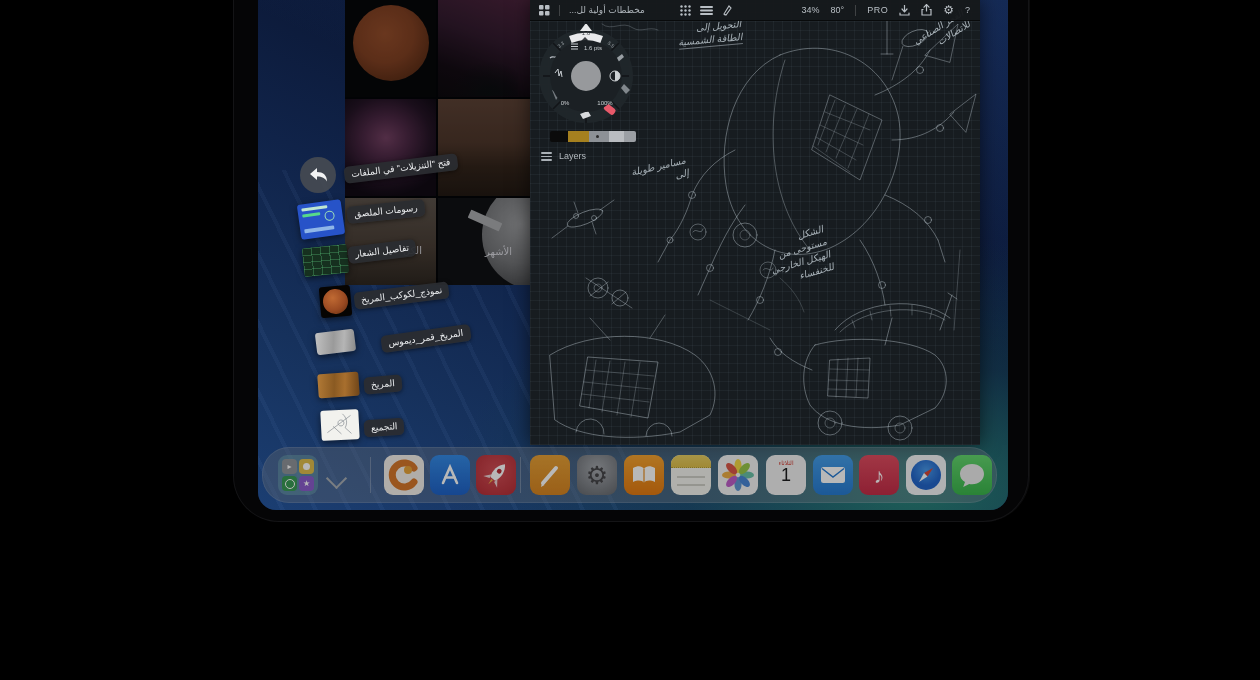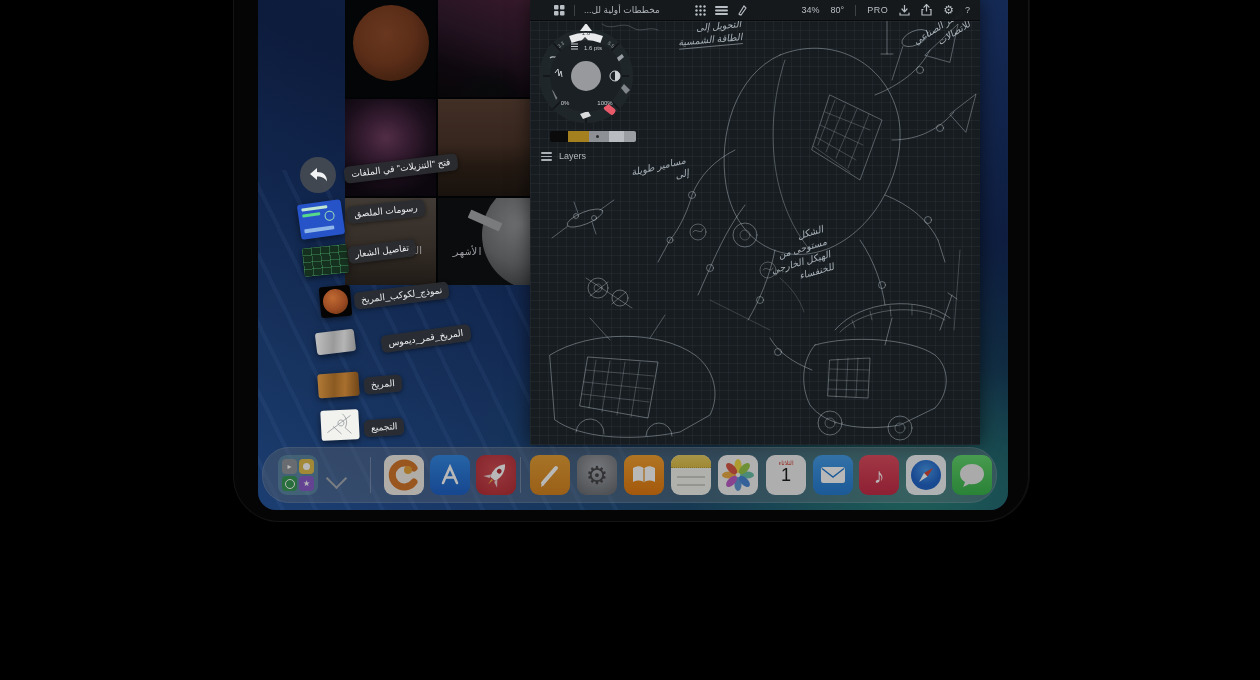--- a/index.html
+++ b/index.html
@@ -24,21 +24,21 @@
   #photos .dim{position:absolute;inset:0;background:rgba(4,7,13,.42);}
   .seg-label{position:absolute;color:#9c9ca1;font-size:10px;}
   
   #app{position:absolute;left:272px;top:0;width:450px;height:445px;background:#171c20;
     background-image:
       repeating-linear-gradient(0deg, rgba(130,152,168,.075) 0 1px, rgba(0,0,0,0) 1px 9px),
       repeating-linear-gradient(90deg, rgba(130,152,168,.075) 0 1px, rgba(0,0,0,0) 1px 9px);
     box-shadow:0 0 18px rgba(0,0,0,.6);}
   #toolbar{position:absolute;left:0;top:0;width:100%;height:20px;background:rgba(22,25,28,.96);
     border-bottom:1px solid rgba(0,0,0,.6);display:flex;align-items:center;color:#b9bfc5;font-size:9px;}
-  #toolbar .lft{display:flex;align-items:center;gap:9px;padding-left:24px;flex:1;}
+  #toolbar .lft{display:flex;align-items:center;gap:9px;padding-left:9px;flex:1;}
   #toolbar .rgt{display:flex;align-items:center;gap:11px;padding-right:10px;}
   .tdiv{width:1px;height:11px;background:rgba(255,255,255,.18);}
   .ticon{display:inline-flex;align-items:center;justify-content:center;}
   .ticon svg{display:block;}
   #toolbar .title{color:#aeb4ba;white-space:nowrap;direction:rtl;}
   .gear-glyph{font-size:12px;color:#b9bfc5;line-height:1;}
   
   #swatchbar{position:absolute;left:20px;top:131px;width:86px;height:11px;display:flex;border-radius:2px;overflow:hidden;}
   #swatchbar div{height:100%;}
   .swdot{position:absolute;width:3px;height:3px;border-radius:50%;background:#2b2b2b;left:46px;top:4px;}
@@ -93,21 +93,21 @@
     </div>
     <div class="ph" style="left:0;top:198px;width:91px;height:87px;
       background:linear-gradient(180deg,#6e6154 0%,#57483a 55%,#352b20 100%);"></div>
     <div class="ph" style="left:93px;top:198px;width:92px;height:87px;background:#101010;">
       <div class="abs" style="left:44px;top:-18px;width:110px;height:110px;border-radius:50%;
         background:radial-gradient(circle at 35% 40%, #bdbdbd 0%, #8e8e8e 40%, #4a4a4a 75%, #222 100%);"></div>
       <div class="abs" style="left:30px;top:18px;width:34px;height:9px;background:#cfcfcf;transform:rotate(24deg);border-radius:1px;"></div>
     </div>
     <div class="dim"></div>
     <span class="seg-label" style="left:58px;top:245px;">الكل</span>
-    <span class="seg-label" style="left:108px;top:246px;font-family:Liberation Mono, monospace;">الأشهر</span>
+    <span class="seg-label" style="left:140px;top:246px;">الأشهر</span>
   </div>
 
   <div id="app">
 
     <svg viewBox="0 0 450 425" style="position:absolute;left:0;top:20px;width:450px;height:425px;">
       <g fill="none" stroke="#c9d5dc" stroke-opacity=".5" stroke-width=".8" stroke-linecap="round">
 
         <path d="M72,4 C82,12 92,0 103,8 C111,13 119,6 128,10" stroke-opacity=".3"></path>
 
         <path d="M250,35 C300,15 355,40 368,95 C378,140 352,205 300,228 C250,248 205,220 196,165 C188,115 205,55 250,35 Z"></path>

